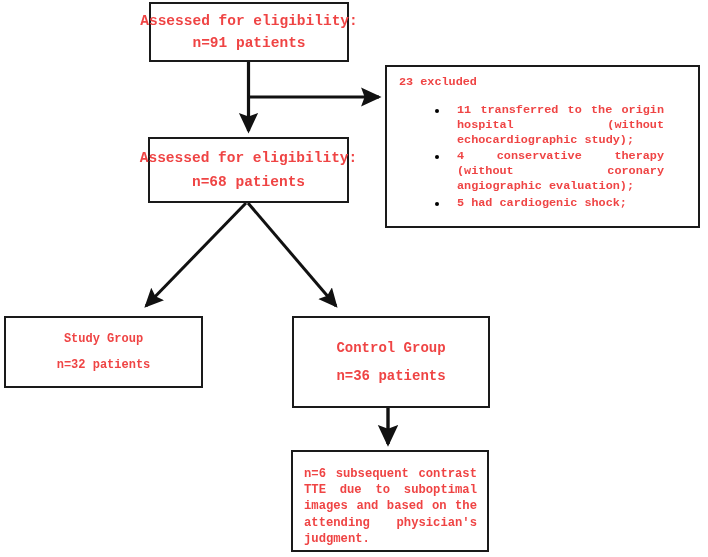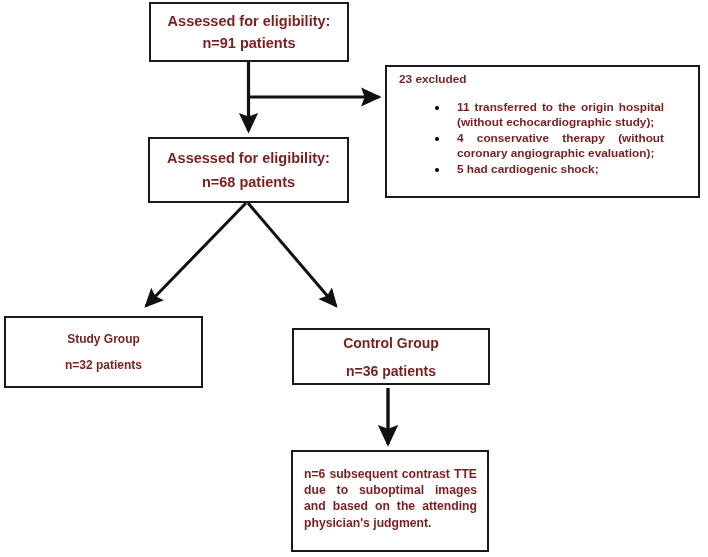--- a/index.html
+++ b/index.html
@@ -21,22 +21,23 @@
   .node {
     position: absolute;
     box-sizing: border-box;
     border: 2px solid #1a1a1a;
     background: #ffffff;
     display: flex;
     flex-direction: column;
     align-items: center;
     justify-content: center;
     text-align: center;
-    color: #7f1d1d;
+    color: #ef4444;
     font-weight: bold;
+    font-family: Liberation Mono, monospace;
   }
   .node .line {
     display: block;
     white-space: nowrap;
   }
 
   
   #node-assessed-91 {
     left: 149px; top: 2px; width: 200px; height: 60px;
     font-size: 14.5px;
@@ -45,23 +46,23 @@
   #node-assessed-91 .line { margin: 4px 0; }
 
   #node-assessed-68 {
     left: 148px; top: 137px; width: 201px; height: 66px;
     font-size: 14.5px;
     line-height: 1.0;
   }
   #node-assessed-68 .line { margin: 5px 0; }
 
   #node-excluded {
-    left: 385px; top: 65px; width: 315px; height: 133px;
+    left: 385px; top: 65px; width: 315px; height: 163px;
     align-items: stretch;
-    justify-content: flex-end;
+    justify-content: space-between;
     text-align: left;
     padding: 8px 22px 6px 10px;
     font-size: 11.8px;
     font-weight: bold;
   }
   #node-excluded .excl-title {
     display: block;
     margin: 0 0 2px 2px;
   }
   #node-excluded ul {
@@ -89,24 +90,23 @@
   }
 
   #node-study-group {
     left: 4px; top: 316px; width: 199px; height: 72px;
     font-size: 12px;
     line-height: 1.0;
   }
   #node-study-group .line { margin: 7px 0; }
 
   #node-control-group {
-    left: 292px; top: 316px; width: 198px; height: 57px;
+    left: 292px; top: 316px; width: 198px; height: 92px;
     font-size: 14px;
     line-height: 1.0;
-    margin-top: 12px;
   }
   #node-control-group .line { margin: 7px 0; }
 
   #node-contrast-tte {
     left: 291px; top: 450px; width: 198px; height: 102px;
     align-items: stretch;
     justify-content: flex-start;
     text-align: justify;
     text-align-last: left;
     padding: 14px 10px 8px 11px;

